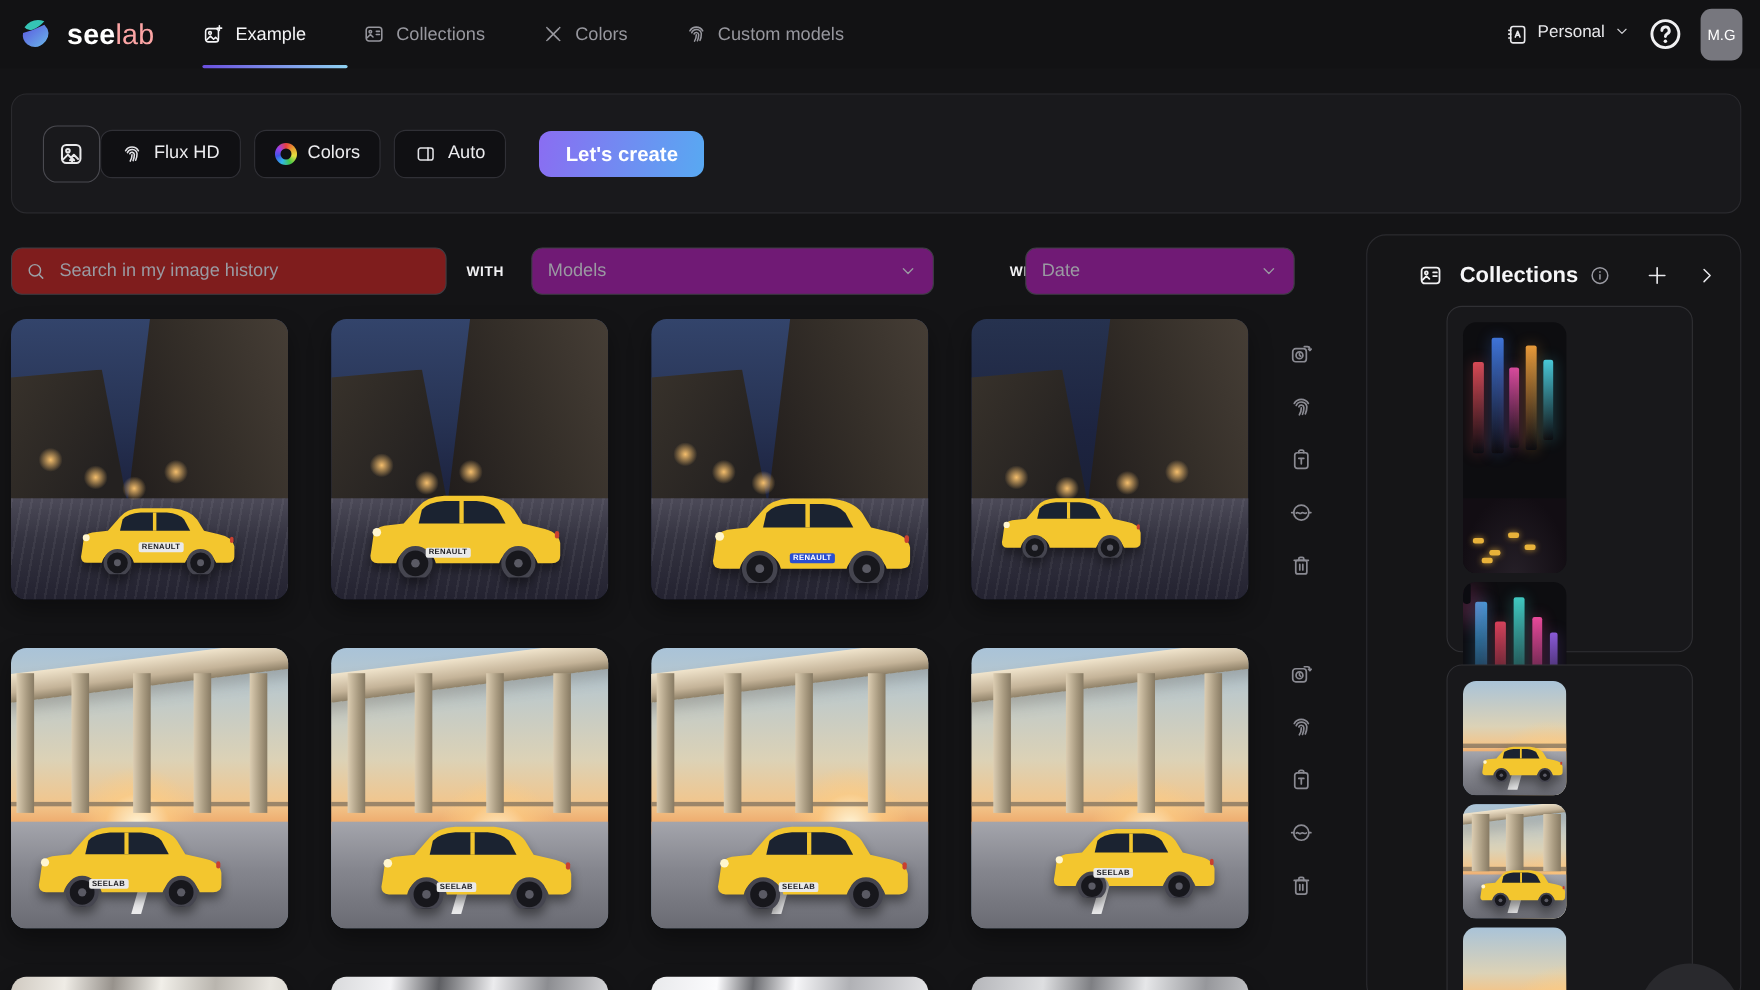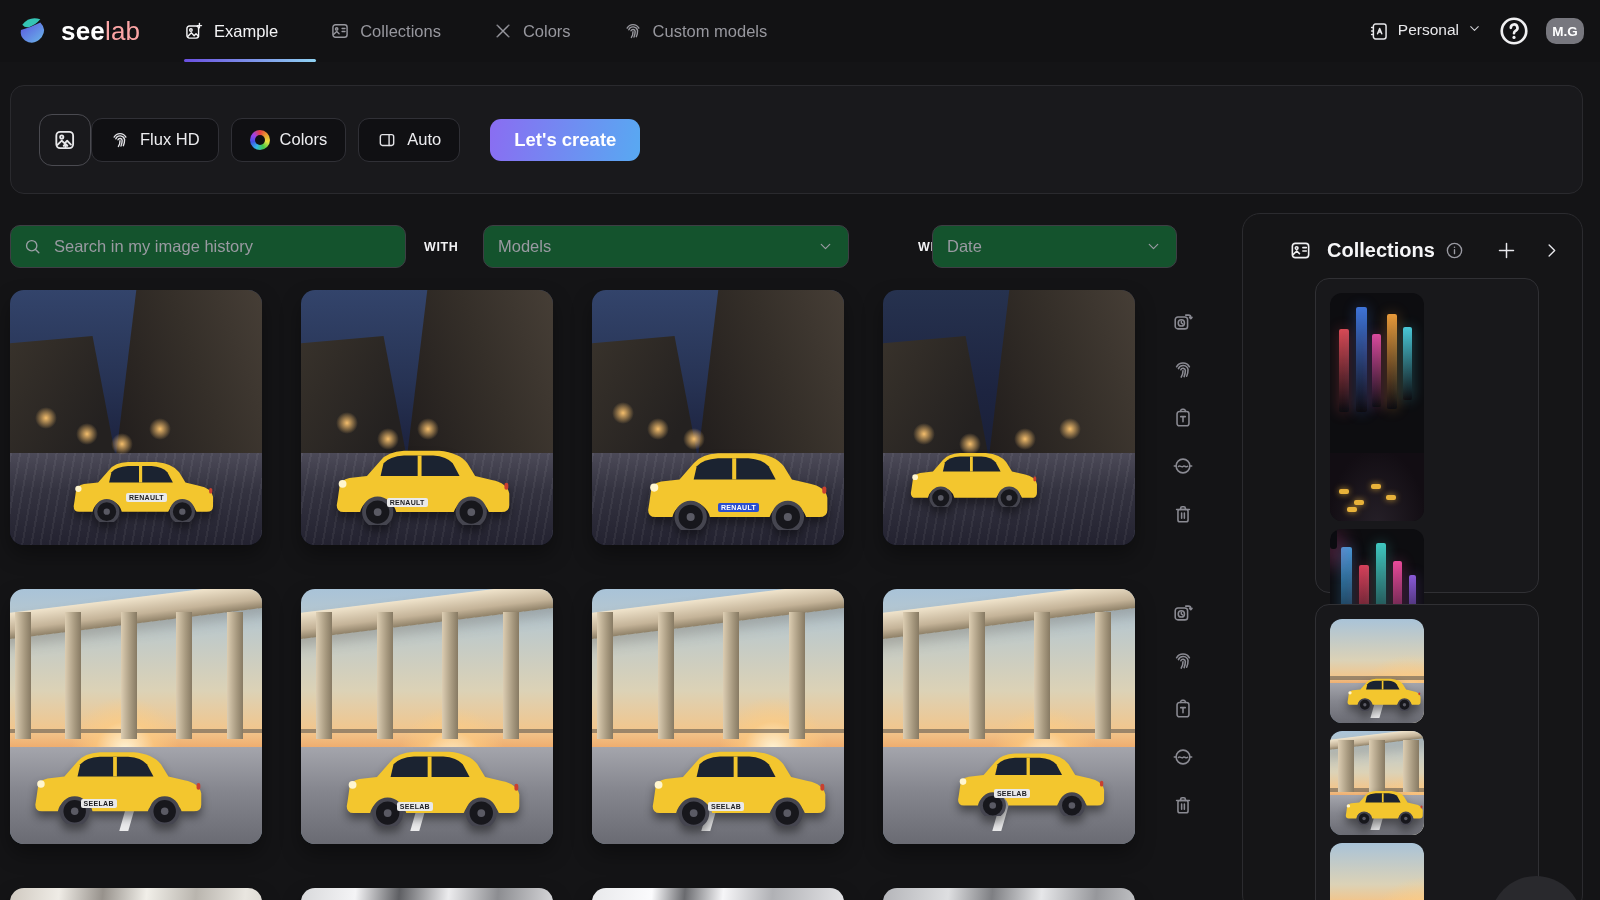--- a/index.html
+++ b/index.html
@@ -19,21 +19,21 @@
   .tab.active{color:#f4f4f6;}
   .tab.active .nav-ic{color:#f4f4f6;}
   .nav-underline{position:absolute;left:184px;top:59px;width:132px;height:3px;border-radius:2px;}
   .nav-right{position:absolute;right:16px;top:0;height:62px;display:flex;align-items:center;gap:16px;}
   .workspace{display:flex;gap:8px;cursor:pointer;font-size:15.5px;color:#e8e8eb;}
   .workspace .nav-ic{width:21px;height:21px;color:#e8e8eb;}
   .workspace .chev{width:15px;height:15px;color:#cfcfd4;}
   .help-btn{width:32px;height:32px;border-radius:50%;display:flex;align-items:center;justify-content:center;
             color:#f0f0f2;cursor:pointer;}
   .help-btn svg{width:32px;height:32px;}
-  .avatar{width:38px;height:26px;border-radius:10px;background:#77777e;color:#ffffff;font-weight:700;
+  .avatar{width:38px;height:47px;border-radius:10px;background:#77777e;color:#ffffff;font-weight:400;
           font-size:13.5px;display:flex;align-items:center;justify-content:center;cursor:pointer;}
 
   
   [data-icon] svg{width:100%;height:100%;display:block;fill:none;stroke:currentColor;
                   stroke-width:1.7;stroke-linecap:round;stroke-linejoin:round;}
   [data-icon]{display:inline-block;}
 
   
   .prompt{position:absolute;left:10px;top:85px;width:1573px;height:109px;border-radius:14px;
           background:#19191c;border:1px solid #2a2a2e;box-sizing:border-box;
@@ -50,31 +50,31 @@
         font-family:"Liberation Sans",sans-serif;}
   .pill .nav-ic{width:20px;height:20px;color:#e2e2e6;}
   .wheel{width:20px;height:20px;border-radius:50%;position:relative;
          background:conic-gradient(#e84040,#e8a030,#e6e040,#44c848,#32b8e8,#4054e8,#a040e8,#e84040);}
   .wheel::after{content:"";position:absolute;left:5px;top:5px;width:10px;height:10px;border-radius:50%;background:#101013;}
   .create-btn{height:42px;padding:0 24px;margin-left:18px;border:none;border-radius:11px;cursor:pointer;
               color:#ffffff;font-weight:700;font-size:18.5px;font-family:"Liberation Sans",sans-serif;}
 
   
   .search-box{position:absolute;left:10px;top:225px;width:396px;height:43px;border-radius:10px;
-              background:#14532d;border:1px solid #3e3e44;box-sizing:border-box;
+              background:#7f1d1d;border:1px solid #3e3e44;box-sizing:border-box;
               display:flex;align-items:center;padding:0 12px;gap:10px;}
   .search-box .nav-ic{width:19px;height:19px;color:#9ba0a6;flex:none;}
   .search-box input{flex:1;background:transparent;border:none;outline:none;font-size:16.5px;color:#d8d8dc;
                     font-family:"Liberation Sans",sans-serif;}
   .search-box input::placeholder{color:#9a9aa2;}
   .conj{position:absolute;top:225px;height:43px;display:flex;align-items:center;
         font-size:12.5px;font-weight:700;letter-spacing:.6px;color:#f2f2f4;}
   #with-label{left:424px;}
   #when-label{left:918px;}
-  .selectbox{position:absolute;top:225px;height:43px;border-radius:10px;background:#14532d;
+  .selectbox{position:absolute;top:225px;height:43px;border-radius:10px;background:#701a75;
              border:1px solid #3e3e44;box-sizing:border-box;display:flex;align-items:center;
              justify-content:space-between;padding:0 14px;font-size:16.5px;color:#9a9aa2;cursor:pointer;}
   .selectbox .chev{width:17px;height:17px;color:#9a9aa2;}
   #models-select{left:483px;width:366px;}
   #date-select{left:932px;width:245px;}
 
   
   .tile{position:absolute;width:252px;height:255px;border-radius:14px;overflow:hidden;background:#0d0d10;
         box-shadow:0 10px 20px rgba(0,0,0,.35);cursor:pointer;}
   .layer{position:absolute;}

